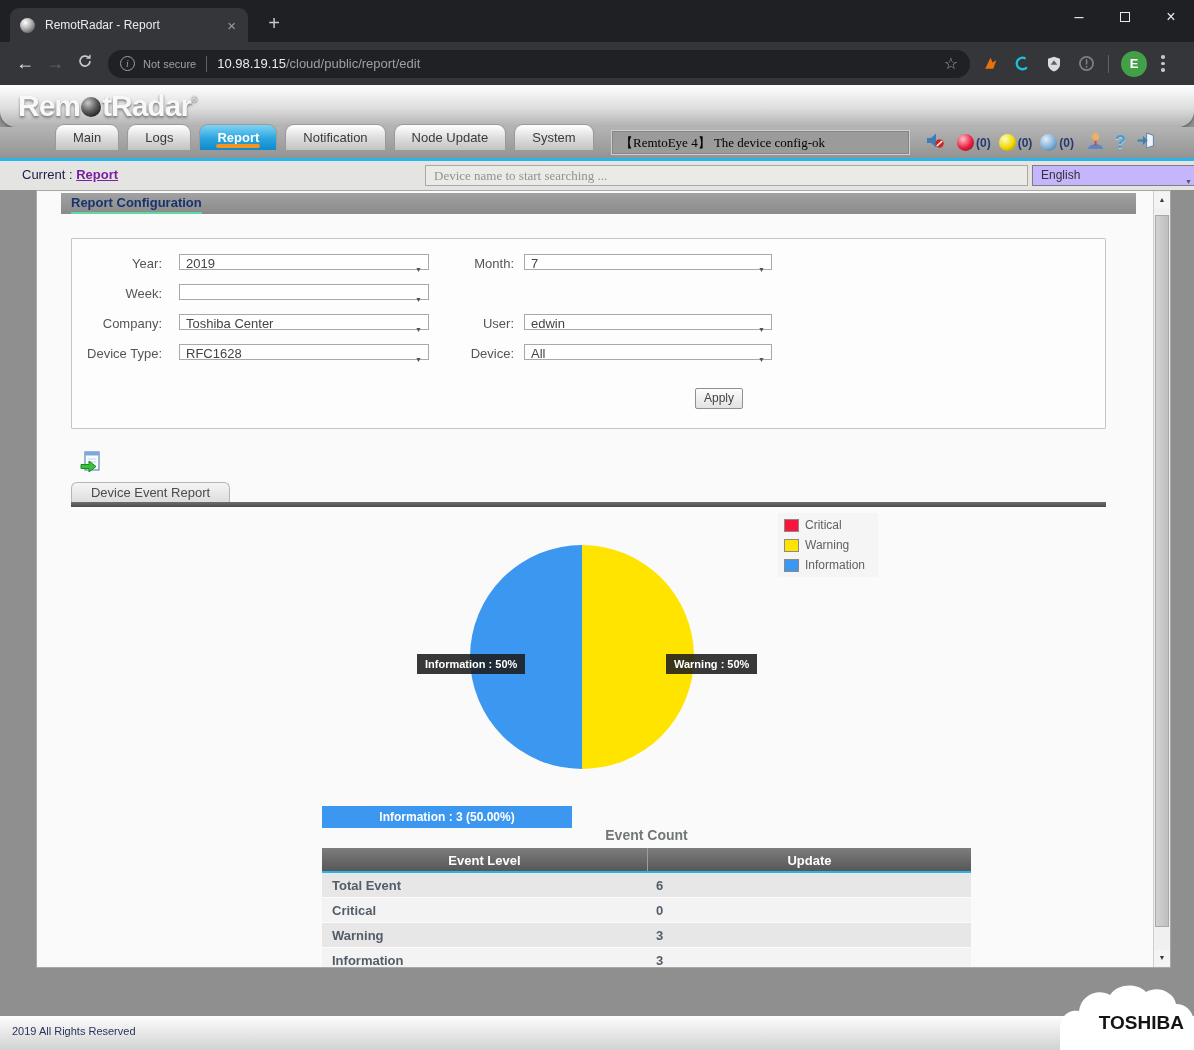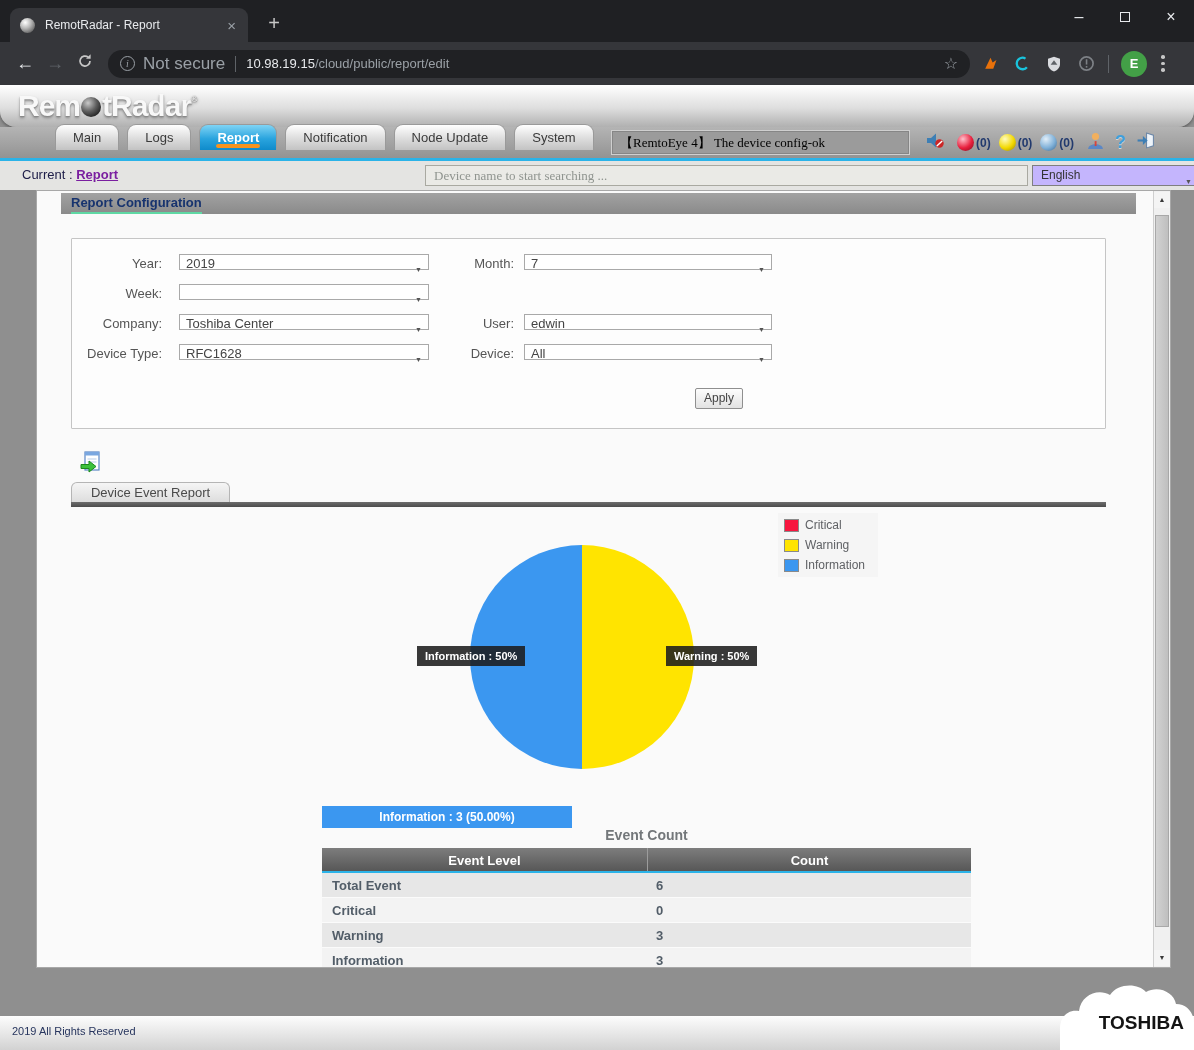--- a/index.html
+++ b/index.html
@@ -18,21 +18,21 @@
   .wbtns { position:absolute; right:0; top:0; height:34px; display:flex; }
   .wbtn { width:46px; height:34px; display:flex; align-items:center; justify-content:center; color:#e8eaed; font-size:16px; }
   .wbtn .maxbox { width:10px; height:10px; border:1.5px solid #e8eaed; }
   .toolbar { position:absolute; top:42px; left:0; width:100%; height:43px; background:#35363a; display:flex; align-items:center; }
   .navbtn { color:#e8eaed; font-size:18px; width:30px; text-align:center; }
   .navbtn.dim { color:#5f6368; }
   .omnibox { margin-left:8px; width:862px; height:28px; background:#202124; border-radius:14px;
              display:flex; align-items:center; padding:0 12px; }
   .info-i { width:15px; height:15px; border-radius:50%; border:1.4px solid #9aa0a6; color:#9aa0a6;
             font-size:10px; display:flex; align-items:center; justify-content:center; font-family:"Liberation Serif",serif; font-style:italic; }
-  .notsec { color:#9aa0a6; font-size:17px; margin:0 10px 0 8px; }
+  .notsec { color:#9aa0a6; font-size:11px; margin:0 10px 0 8px; }
   .odiv { width:1px; height:16px; background:#5f6368; margin-right:10px; }
   .urlhost { color:#e8eaed; font-size:13px; }
   .urlpath { color:#9aa0a6; font-size:13px; }
   .star { margin-left:auto; color:#9aa0a6; font-size:16px; }
   .ext { width:24px; height:24px; display:flex; align-items:center; justify-content:center; margin-left:8px; }
   .tdiv { width:1px; height:18px; background:#5f6368; margin-left:10px; }
   .avatar { width:26px; height:26px; border-radius:50%; background:#43a047; color:#fff; font-size:13px; font-weight:bold;
             display:flex; align-items:center; justify-content:center; margin-left:12px; }
   .menu3 { display:flex; flex-direction:column; gap:3px; margin:0 16px 0 14px; }
   .menu3 i { width:3.5px; height:3.5px; border-radius:50%; background:#c7c7c7; }
@@ -100,21 +100,21 @@
             border-radius:6px 6px 0 0; font-size:13px; color:#4a4a4a; text-align:center; line-height:20px; }
   .derbar { position:absolute; left:34px; top:311px; width:1035px; height:5px; background:linear-gradient(#6d6d6d,#4c4c4c); }
 
   .legend { position:absolute; left:741px; top:322px; width:100px; background:#f5f5f5; padding:5px 6px; }
   .legitem { display:flex; align-items:center; margin-bottom:6px; }
   .legswatch { width:15px; height:13px; border:1px solid #8a8a8a; margin-right:6px; }
   .legitem span { font-size:12px; color:#5f6165; }
 
   .pie { position:absolute; left:433px; top:354px; width:224px; height:224px; border-radius:50%; }
   .callout { position:absolute; background:rgba(28,28,28,.88); color:#fff; font-size:11px; font-weight:bold;
-             padding:4px 8px; white-space:nowrap; }
+             padding:4px 8px; white-space:nowrap;margin-top:8px; }
   .selbar { position:absolute; left:285px; top:615px; width:250px; height:22px; background:#3b97f0;
             color:#fff; font-size:12px; font-weight:bold; text-align:center; line-height:22px; }
   .tbltitle { position:absolute; left:285px; top:636px; width:649px; text-align:center;
               font-size:14px; font-weight:bold; color:#73777a; }
   .evtable { position:absolute; left:285px; top:657px; width:649px; }
   .ethead { display:flex; height:25px; background:linear-gradient(#7d7d7d,#575757);
             border-bottom:2px solid #2bb3e8; }
   .ethead div { color:#fff; font-size:13px; font-weight:bold; text-align:center; line-height:25px; }
   .ethead .c1 { width:326px; border-right:1px solid #9c9c9c; }
   .ethead .c2 { flex:1; }
@@ -322,21 +322,21 @@
     <div class="pie" style="background: conic-gradient(rgb(255, 228, 0) 0%, rgb(255, 228, 0) 50%, rgb(59, 151, 240) 50%, rgb(59, 151, 240) 100%);"></div>
     <div class="callout" style="left:380px;top:455px">Information : 50%</div>
     <div class="callout" style="left:629px;top:455px">Warning : 50%</div>
 
     <div class="selbar" style="background: rgb(59, 151, 240);">Information : 3 (50.00%)</div>
 
     <div class="tbltitle">Event Count</div>
     <div class="evtable">
       <div class="ethead">
         <div class="c1">Event Level</div>
-        <div class="c2">Count</div>
+        <div class="c2">Update</div>
       </div>
       <div class="etrow">
         <div class="c1">Total Event</div>
           <div class="c2">6</div>
       </div>
       <div class="etrow">
         <div class="c1">Critical</div>
           <div class="c2">0</div>
       </div>
       <div class="etrow">

